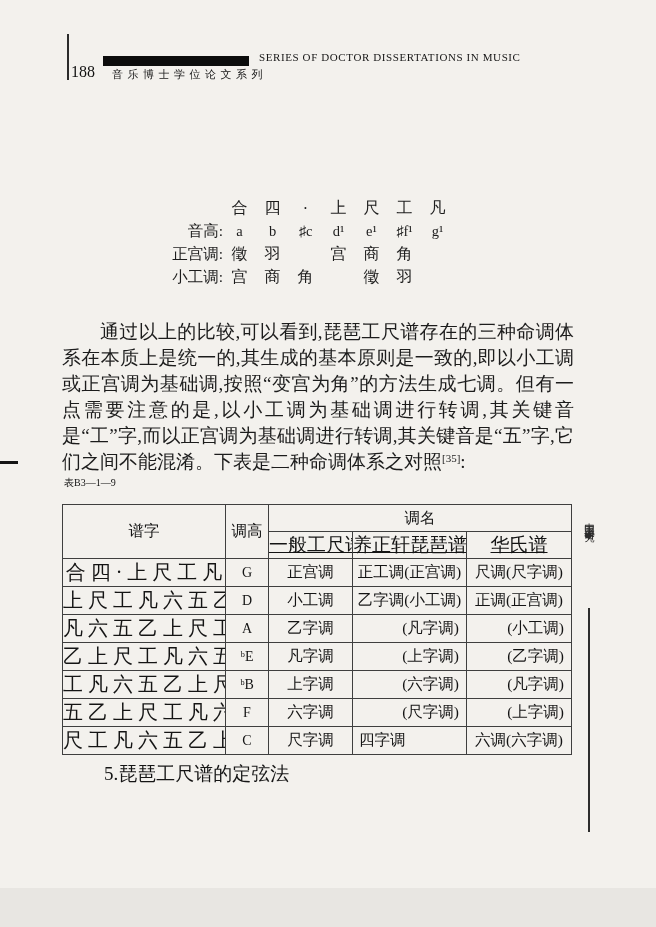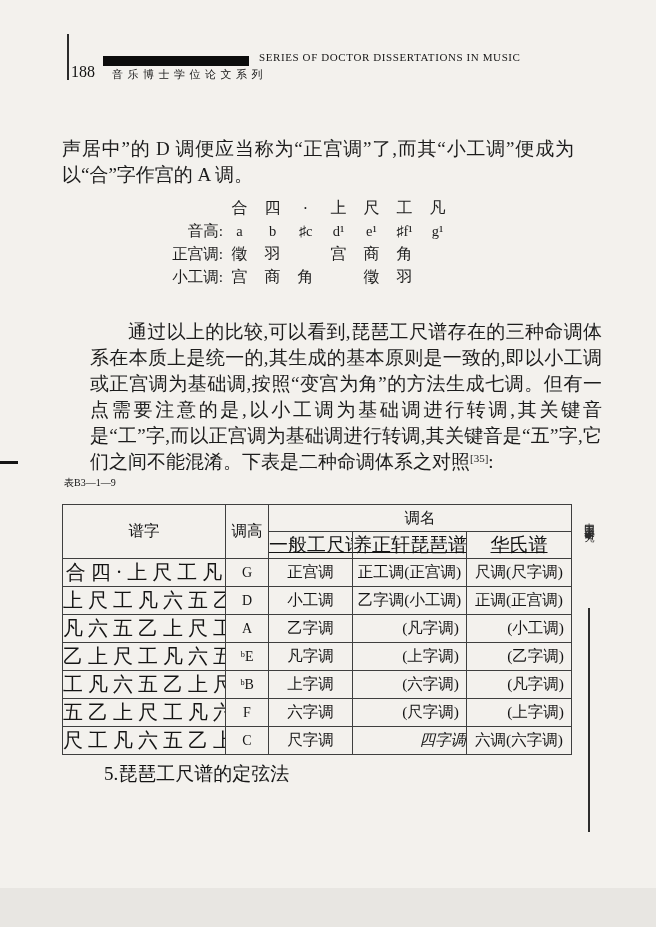--- a/index.html
+++ b/index.html
@@ -22,21 +22,21 @@
   .page-num{position:absolute;left:71px;top:63px;font-size:16px;color:#111;}
   .series-cn{position:absolute;left:112px;top:67px;font-size:11px;letter-spacing:4.5px;color:#161616;white-space:nowrap;}
   
   .para{
     position:absolute;left:62px;width:512px;
     font-size:19px;line-height:26px;
     text-align:justify;text-justify:inter-ideograph;
     color:#1c1c1c;
   }
   .para-1{top:117px;}
-  .para-2{top:300px;text-indent:2em;margin-left:28px;}
+  .para-2{top:300px;text-indent:2em;}
   .para-3{top:790px;text-indent:2em;}
   sup.fn{font-size:11px;line-height:0;vertical-align:6px;letter-spacing:0;}
   
   .pitch{position:absolute;left:147px;top:197px;}
   .prow{display:flex;height:23px;align-items:center;}
   .plabel{width:76px;text-align:right;font-size:15.5px;color:#1c1c1c;white-space:nowrap;}
   .pcell{width:33px;text-align:center;font-size:16px;color:#1c1c1c;}
   .prow.latin .pcell{font-size:14.5px;}
   
   .table-label{position:absolute;left:64px;top:476px;font-size:10px;color:#111;}
@@ -49,21 +49,21 @@
   .main-table th,.main-table td{
     border:1px solid #3f3f3f;padding:0;text-align:center;
     font-weight:normal;overflow:hidden;white-space:nowrap;
   }
   .main-table th{height:26px;font-size:15.5px;}
   .main-table .subhead th{height:23px;font-size:19px;text-decoration:underline;}
   .main-table td{height:24px;}
   .main-table td.key{font-size:14px;font-family:"Liberation Serif","DejaVu Serif",serif;}
   .main-table td.pu{font-size:20px;}
   .main-table td.ar{text-align:right;padding-right:7px;font-family:Liberation Serif, serif;}
-  .main-table td.al{text-align:right;padding-left:6px;font-style:italic;}
+  .main-table td.al{text-align:left;padding-left:6px;}
   
   .section-heading{position:absolute;left:104px;top:761px;font-size:19px;font-weight:normal;color:#151515;}
   
   .sidebar-title{
     position:absolute;left:582px;top:514px;
     writing-mode:vertical-rl;text-orientation:upright;
     font-size:10.5px;letter-spacing:1.5px;color:#2a2a2a;
   }
   .sidebar-diamond{display:inline-block;margin-top:5px;font-size:9px;letter-spacing:0;}
   .sidebar-line{position:absolute;left:588px;top:608px;width:2px;height:224px;background:#2d2d2d;}
@@ -77,21 +77,20 @@
 <body>
 
 <div class="page">
 
   <div class="corner-line"></div>
   <div class="black-bar"></div>
   <div class="series-en">SERIES OF DOCTOR DISSERTATIONS IN MUSIC</div>
   <div class="page-num">188</div>
   <div class="series-cn">音乐博士学位论文系列</div>
 
-  <p class="para para-1">声居中”的 D 调便应当称为“正宫调”了,而其“小工调”便成为以“合”字作宫的 A 调。</p>
 
   <div class="pitch">
     <div class="prow">
       <span class="plabel"></span>
       <span class="pcell">合</span>
       <span class="pcell">四</span>
       <span class="pcell">·</span>
       <span class="pcell">上</span>
       <span class="pcell">尺</span>
       <span class="pcell">工</span>

